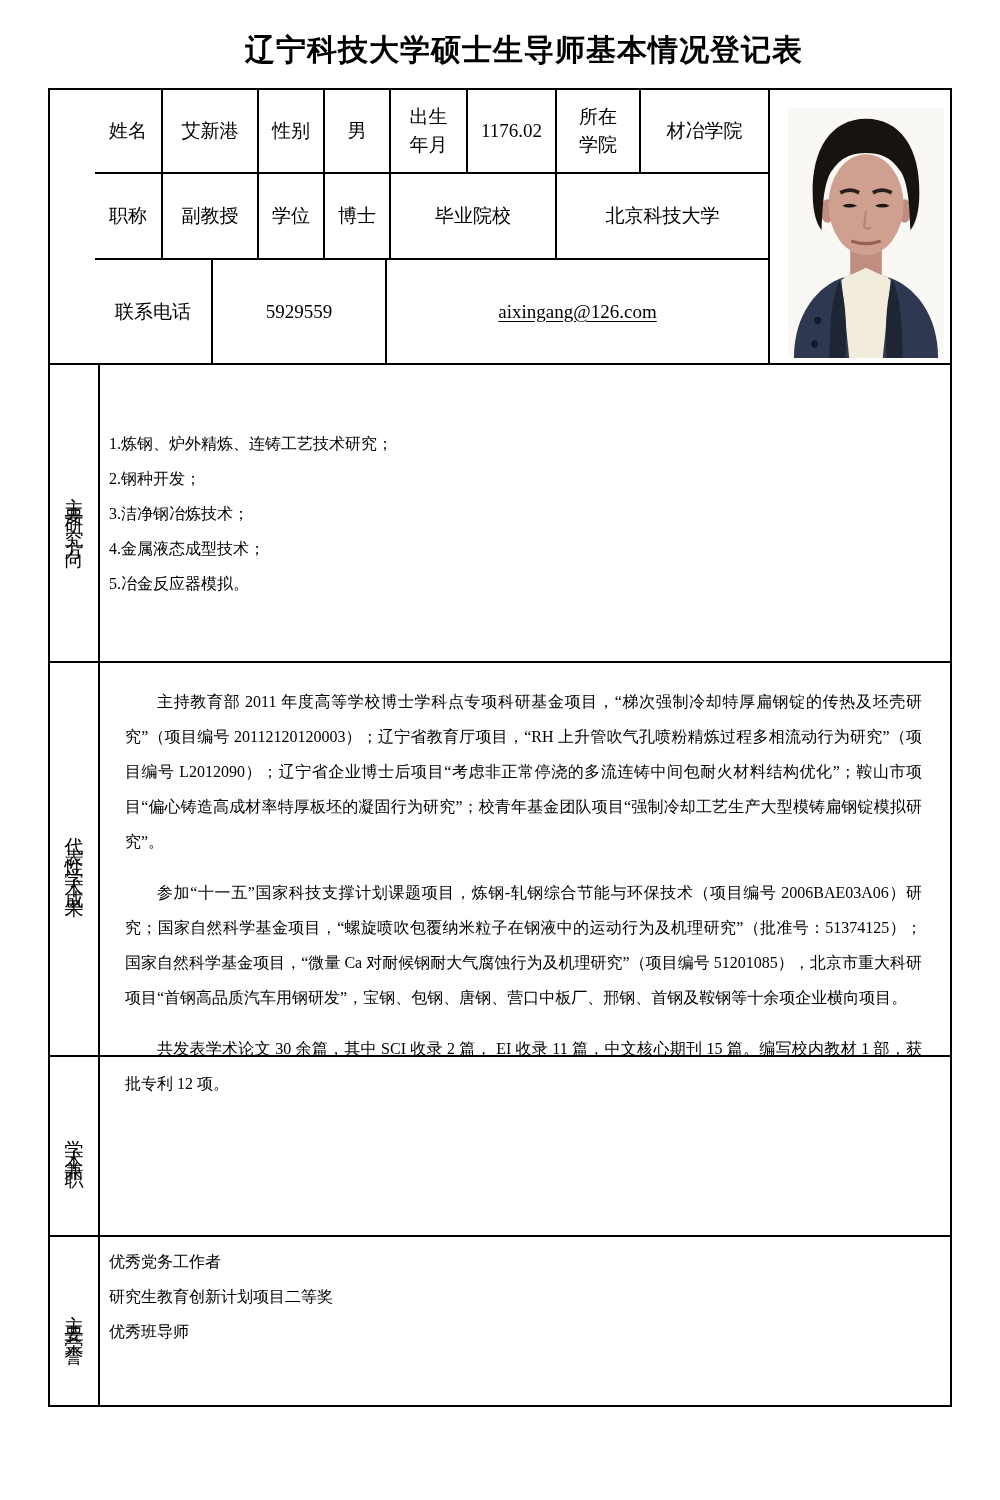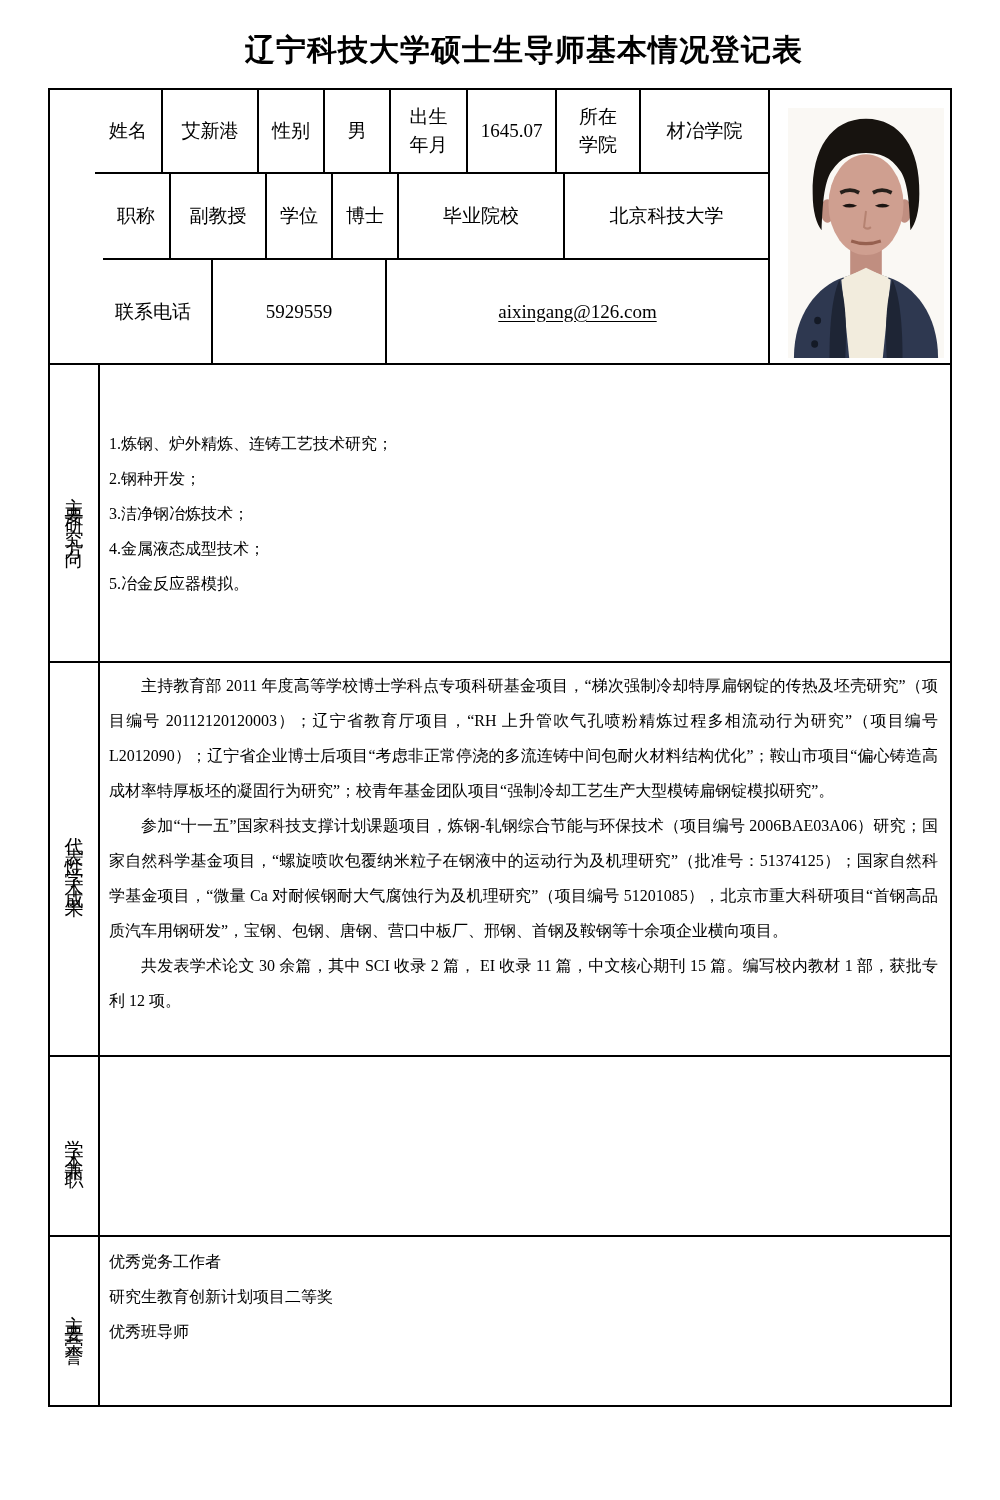--- a/index.html
+++ b/index.html
@@ -17,21 +17,21 @@
   .form-table {
     position:absolute; left:48px; top:88px; width:904px;
     border:2px solid #000; background:#fff;
   }
   
   .top-block { display:flex; border-bottom:2px solid #000; }
   .top-left { width:718px; display:flex; flex-direction:column;padding-left:45px; }
   .info-row { display:flex; border-bottom:2px solid #000; }
   .info-row.row-c { border-bottom:none; }
   .row-a { height:84px; }
-  .row-b { height:86px;margin-left:8px; }
+  .row-b { height:86px; }
   .row-c { height:103px; }
   .cell {
     border-right:2px solid #000; display:flex; align-items:center;
     justify-content:center; font-size:19px; text-align:center; padding:2px;
   }
   .cell.last { border-right:none; }
   .w68{width:68px} .w96{width:96px} .w66{width:66px} .w77{width:77px}
   .w89{width:89px} .w74{width:84px} .w118{width:118px} .w174{width:174px}
   .w106{width:106px} .w166{width:166px} .grow{flex:1}
   .wrap2 { display:inline-block; width:2.4em; line-height:1.5; text-align:center; }
@@ -50,21 +50,21 @@
     font-size:19px; letter-spacing:0.55em;
   }
   .section-content { flex:1; font-size:16px; line-height:35px;border-radius:15px; }
   .sec-research { height:298px; }
   .sec-research .section-content {
     display:flex; flex-direction:column; justify-content:center;
     padding-left:9px;
   }
   .sec-achievements { height:394px; }
   .sec-achievements .section-content { padding:5px 12px 0 9px; text-align:justify; }
-  .para { text-indent:2em; margin:0; }
+  .para { text-indent:2em; margin:16px; }
   .sec-positions { height:180px; }
   .sec-positions .section-content { padding:8px 12px 0 9px; }
   .sec-honors { height:168px; }
   .sec-honors .section-content { padding:7px 12px 0 9px; }
 </style>
 </head>
 <body>
 
 <div class="page">
 
@@ -76,21 +76,21 @@
       <div class="top-left">
 
         <div class="info-row row-a">
           <div class="cell w68">姓名</div>
           <div class="cell w96">艾新港</div>
           <div class="cell w66">性别</div>
           <div class="cell w66">男</div>
           <div class="cell w77">
               <span class="wrap2">出生年月</span>
             </div>
-          <div class="cell w89">1645.07</div>
+          <div class="cell w89">1176.02</div>
           <div class="cell w74">
               <span class="wrap2">所在学院</span>
             </div>
           <div class="cell grow last">材冶学院</div>
         </div>
 
         <div class="info-row row-b">
           <div class="cell w68">职称</div>
           <div class="cell w96">副教授</div>
           <div class="cell w66">学位</div>

